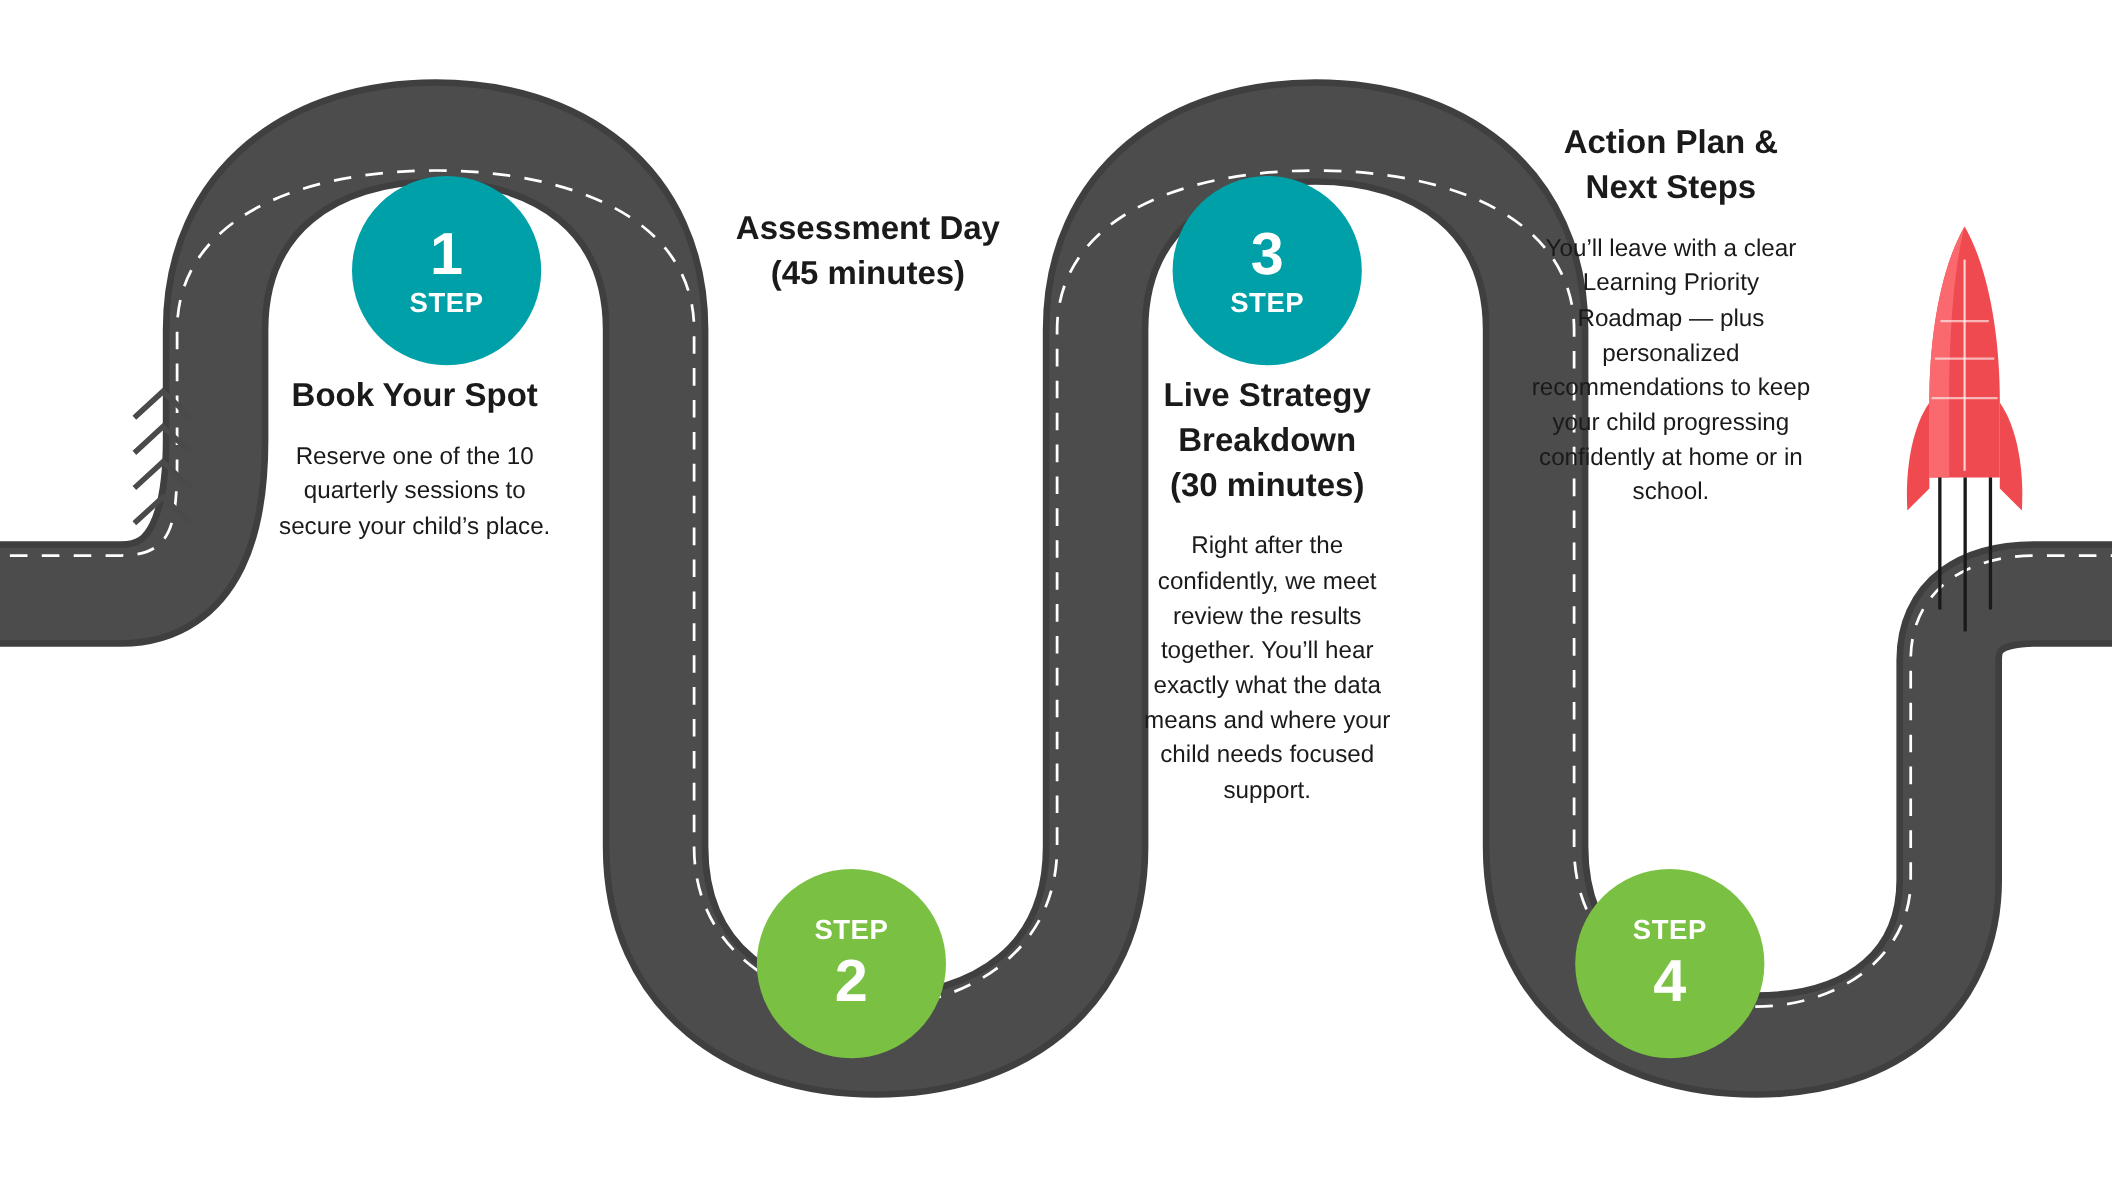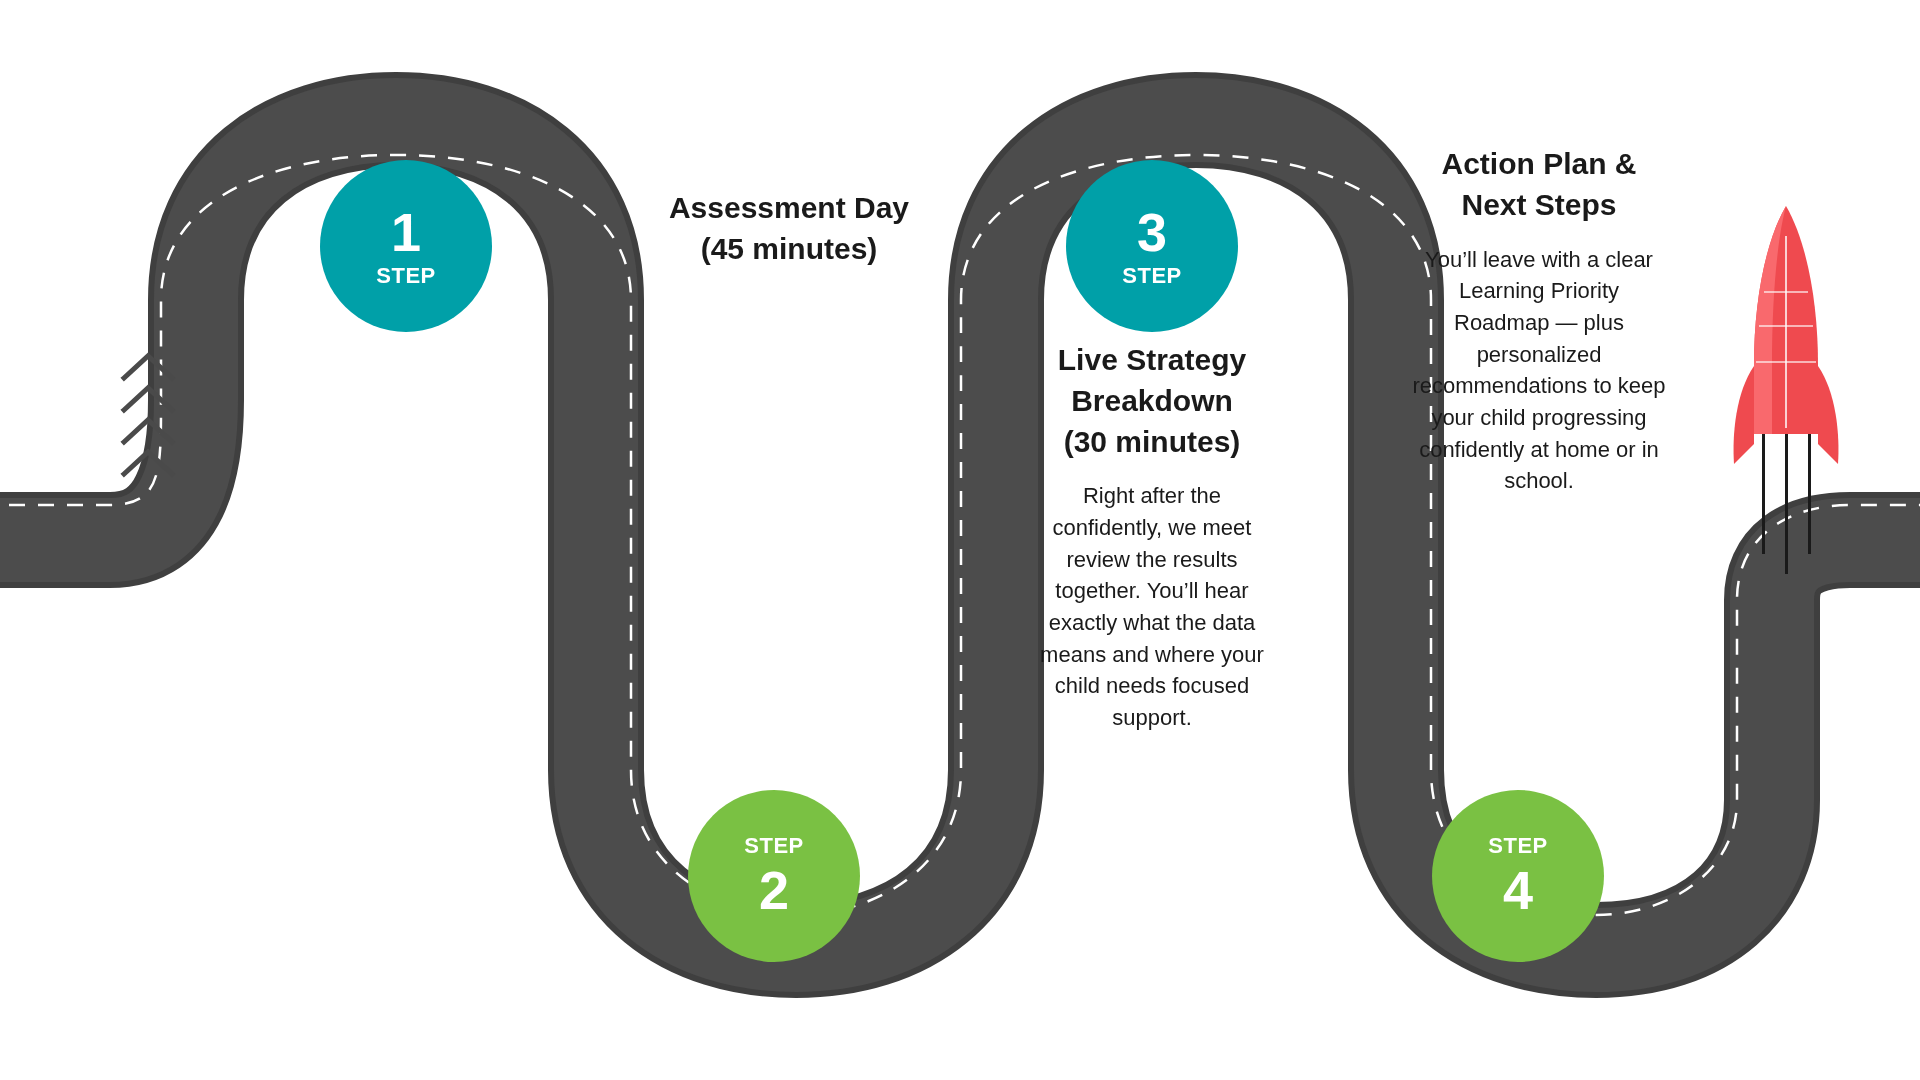--- a/index.html
+++ b/index.html
@@ -56,38 +56,38 @@
     align-items: center;
     justify-content: center;
     color: #ffffff;
   }
   .badge .num {
     font-size: 54px;
     font-weight: bold;
     line-height: 1;
   }
   .badge .lbl {
-    font-size: 22px;
+    font-size: 25px;
     font-weight: bold;
     letter-spacing: 0.5px;
     line-height: 1;
     text-align: right;
   }
   .badge.teal { background: #00a0a8; }
   .badge.green { background: #7ac143; }
   .badge.order-num-first .num { order: 1; margin-bottom: 6px; }
   .badge.order-num-first .lbl { order: 2; }
   .badge.order-lbl-first .lbl { order: 1; margin-bottom: 6px; }
   .badge.order-lbl-first .num { order: 2; }
 
   
   #col1 { left: 252px; top: 340px; }
   #col2 { left: 652px; top: 188px; margin-left: 12px; }
   #col3 { left: 1027px; top: 340px; }
-  #col4 { left: 1390px; top: 144px; width: 258px; margin-left: 20px; }
+  #col4 { left: 1390px; top: 110px; width: 258px; }
 
   #badge1 { left: 320px; top: 160px; }
   #badge2 { left: 688px; top: 790px; }
   #badge3 { left: 1066px; top: 160px; }
   #badge4 { left: 1432px; top: 790px; }
 
   #rocket {
     position: absolute;
     left: 1726px;
     top: 196px;
@@ -196,20 +196,24 @@
       <rect x="36" y="238" width="3" height="120" fill="#1a1a1a"></rect>
       <rect x="59" y="238" width="3" height="140" fill="#1a1a1a"></rect>
       <rect x="82" y="238" width="3" height="120" fill="#1a1a1a"></rect>
     </g>
   </svg>
 
   <div class="badge teal order-num-first" id="badge1">
     <span class="num">1</span>
     <span class="lbl">STEP</span>
   </div>
+  <div class="step-col" id="col1">
+    <h2 class="step-title">Book Your Spot</h2>
+    <p class="step-body">Reserve one of the 10 quarterly sessions to secure your child’s place.</p>
+  </div>
 
   <div class="step-col" id="col2">
     <h2 class="step-title">Assessment Day<br>(45 minutes)</h2>
   </div>
   <div class="badge green order-lbl-first" id="badge2">
     <span class="lbl">STEP</span>
     <span class="num">2</span>
   </div>
 
   <div class="badge teal order-num-first" id="badge3">

